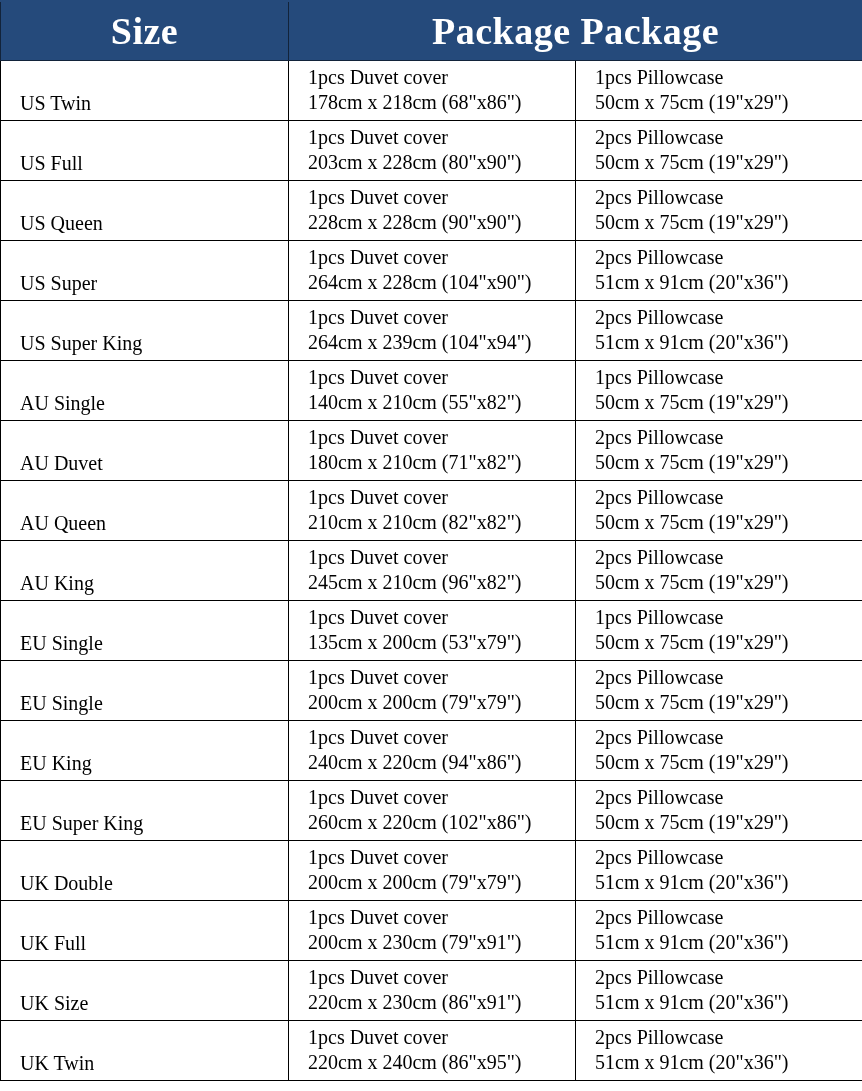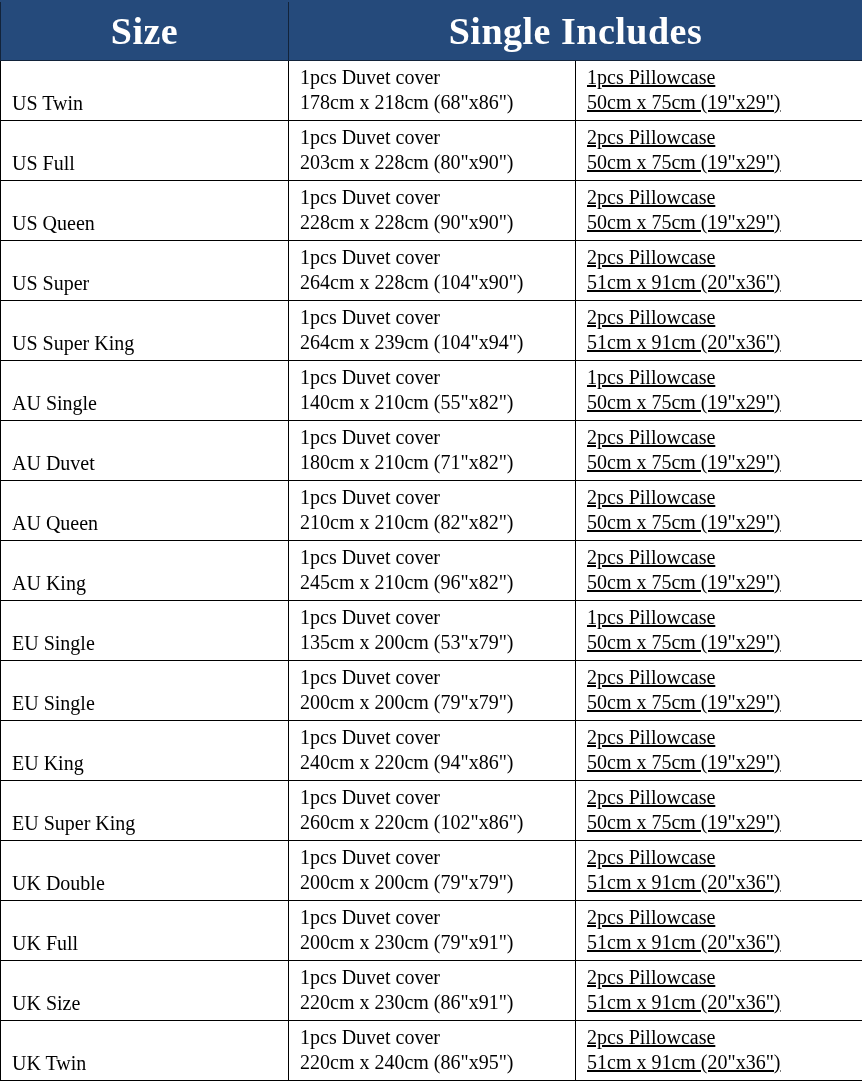--- a/index.html
+++ b/index.html
@@ -36,51 +36,50 @@
     letter-spacing: 0.5px;
     border: 1px solid #12233a;
     border-top: 2px solid #254a7b;
   }
   .size-table thead th.col-size   { width: 288px; margin-top: 30px; }
   .size-table thead th.col-pkg    { width: 574px; }
 
   
   .size-table tbody td {
     border: 1px solid #000000;
-    padding: 0 11px;
+    padding: 0 19px;
     height: 60px;
     font-size: 20px;
     line-height: 25px;
     color: #000000;
     vertical-align: middle;
     white-space: nowrap;
     overflow: hidden;
   }
   .size-table tbody td.cell-size {
     width: 288px;
     vertical-align: bottom;
     padding-bottom: 4px;
   }
   .size-table tbody td.cell-duvet {
     width: 287px;
   }
   .size-table tbody td.cell-pillow {
     width: 287px;
-    text-decoration: underline;
   }
   .line { display: block; }
 </style>
 </head>
 <body>
 
 <table class="size-table">
   <thead>
     <tr>
       <th class="col-size">Size</th>
-      <th class="col-pkg" colspan="2">Single Includes</th>
+      <th class="col-pkg" colspan="2">Package Package</th>
     </tr>
   </thead>
   <tbody id="table-body">
       <tr>
         <td class="cell-size">US Twin</td>
         <td class="cell-duvet">
           <span class="line">1pcs Duvet cover</span>
           <span class="line">178cm x 218cm (68"x86")</span>
         </td>
         <td class="cell-pillow">

